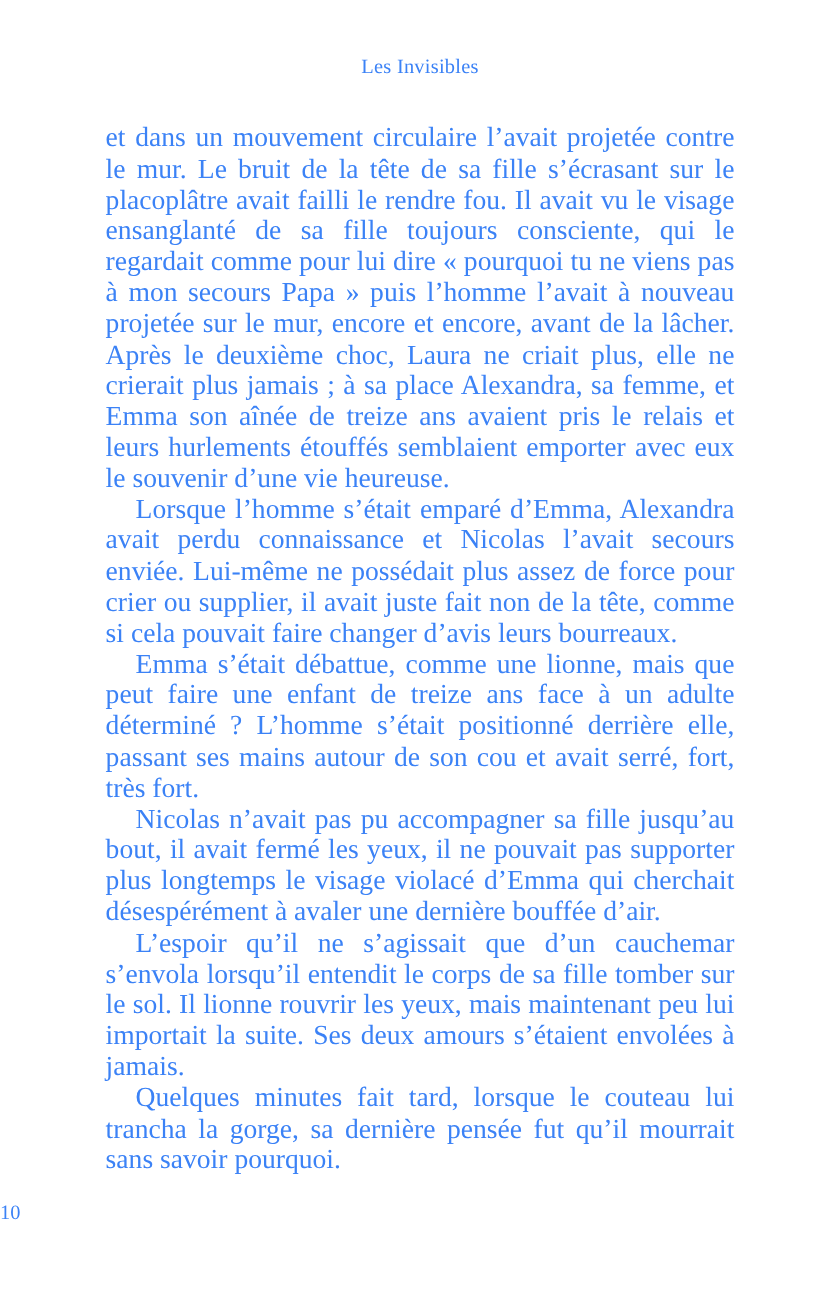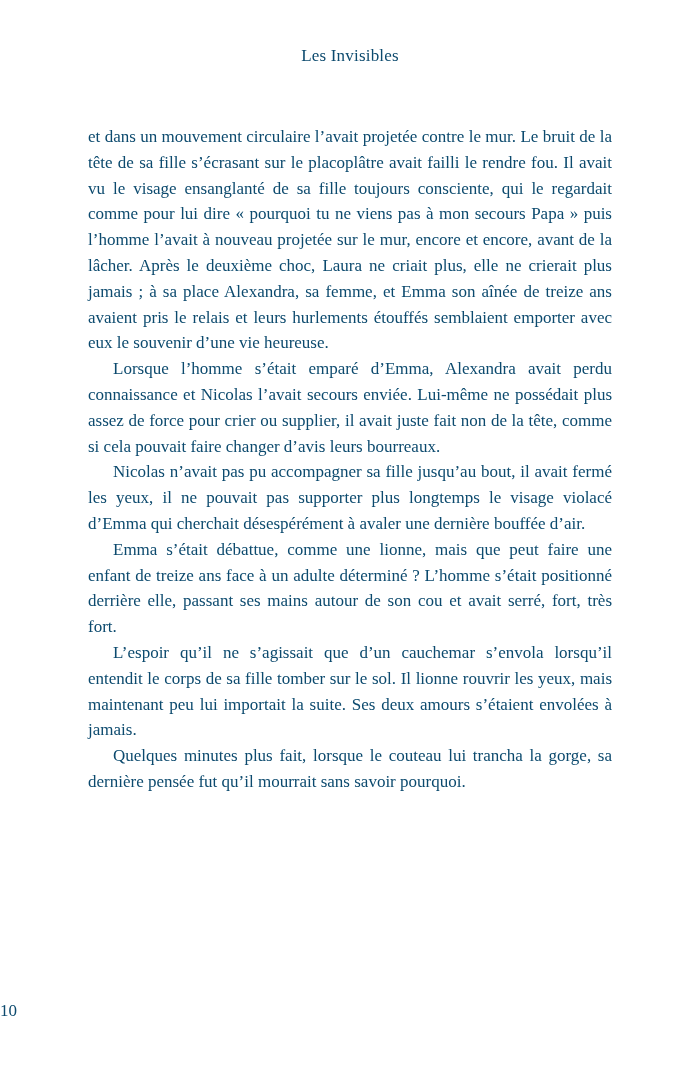--- a/index.html
+++ b/index.html
@@ -6,39 +6,39 @@
     margin: 0;
     padding: 0;
     background: #ffffff;
   }
   .page {
     position: relative;
     width: 700px;
     height: 1080px;
     background: #ffffff;
     font-family: "Liberation Serif", "DejaVu Serif", serif;
-    color: #0c4a6e;
+    color: #3b82f6;
     overflow: hidden;
     box-sizing: border-box;
   }
   .running-head {
     position: absolute;
     top: 46px;
     left: 0;
     right: 0;
     text-align: center;
     font-size: 17px;
     letter-spacing: 0.2px;
   }
   .body-text {
     position: absolute;
-    top: 124px;
+    top: 102px;
     left: 88px;
     width: 524px;
-    font-size: 17px;
+    font-size: 23px;
     line-height: 25.8px;
     text-align: justify;
     text-justify: inter-word;
   }
   .body-text p {
     margin: 0;
     padding: 0;
   }
   .body-text p.indent {
     text-indent: 25px;
@@ -54,20 +54,20 @@
 </style>
 </head>
 <body>
 
 <div class="page">
   <div class="running-head">Les Invisibles</div>
 
   <div class="body-text">
       <p class="no-indent">et dans un mouvement circulaire l’avait projetée contre le mur. Le bruit de la tête de sa fille s’écrasant sur le placoplâtre avait failli le rendre fou. Il avait vu le visage ensanglanté de sa fille toujours consciente, qui le regardait comme pour lui dire « pourquoi tu ne viens pas à mon secours Papa » puis l’homme l’avait à nouveau projetée sur le mur, encore et encore, avant de la lâcher. Après le deuxième choc, Laura ne criait plus, elle ne crierait plus jamais ; à sa place Alexandra, sa femme, et Emma son aînée de treize ans avaient pris le relais et leurs hurlements étouffés semblaient emporter avec eux le souvenir d’une vie heureuse.</p>
       <p class="indent">Lorsque l’homme s’était emparé d’Emma, Alexandra avait perdu connaissance et Nicolas l’avait secours enviée. Lui-même ne possédait plus assez de force pour crier ou supplier, il avait juste fait non de la tête, comme si cela pouvait faire changer d’avis leurs bourreaux.</p>
+      <p class="indent">Emma s’était débattue, comme une lionne, mais que peut faire une enfant de treize ans face à un adulte déterminé ? L’homme s’était positionné derrière elle, passant ses mains autour de son cou et avait serré, fort, très fort.</p>
       <p class="indent">Nicolas n’avait pas pu accompagner sa fille jusqu’au bout, il avait fermé les yeux, il ne pouvait pas supporter plus longtemps le visage violacé d’Emma qui cherchait désespérément à avaler une dernière bouffée d’air.</p>
-      <p class="indent">Emma s’était débattue, comme une lionne, mais que peut faire une enfant de treize ans face à un adulte déterminé ? L’homme s’était positionné derrière elle, passant ses mains autour de son cou et avait serré, fort, très fort.</p>
       <p class="indent">L’espoir qu’il ne s’agissait que d’un cauchemar s’envola lorsqu’il entendit le corps de sa fille tomber sur le sol. Il lionne rouvrir les yeux, mais maintenant peu lui importait la suite. Ses deux amours s’étaient envolées à jamais.</p>
-      <p class="indent">Quelques minutes plus fait, lorsque le couteau lui trancha la gorge, sa dernière pensée fut qu’il mourrait sans savoir pourquoi.</p>
+      <p class="indent">Quelques minutes fait tard, lorsque le couteau lui trancha la gorge, sa dernière pensée fut qu’il mourrait sans savoir pourquoi.</p>
     </div>
 
   <div class="page-number">10</div>
 </div>
 
 </body></html>

